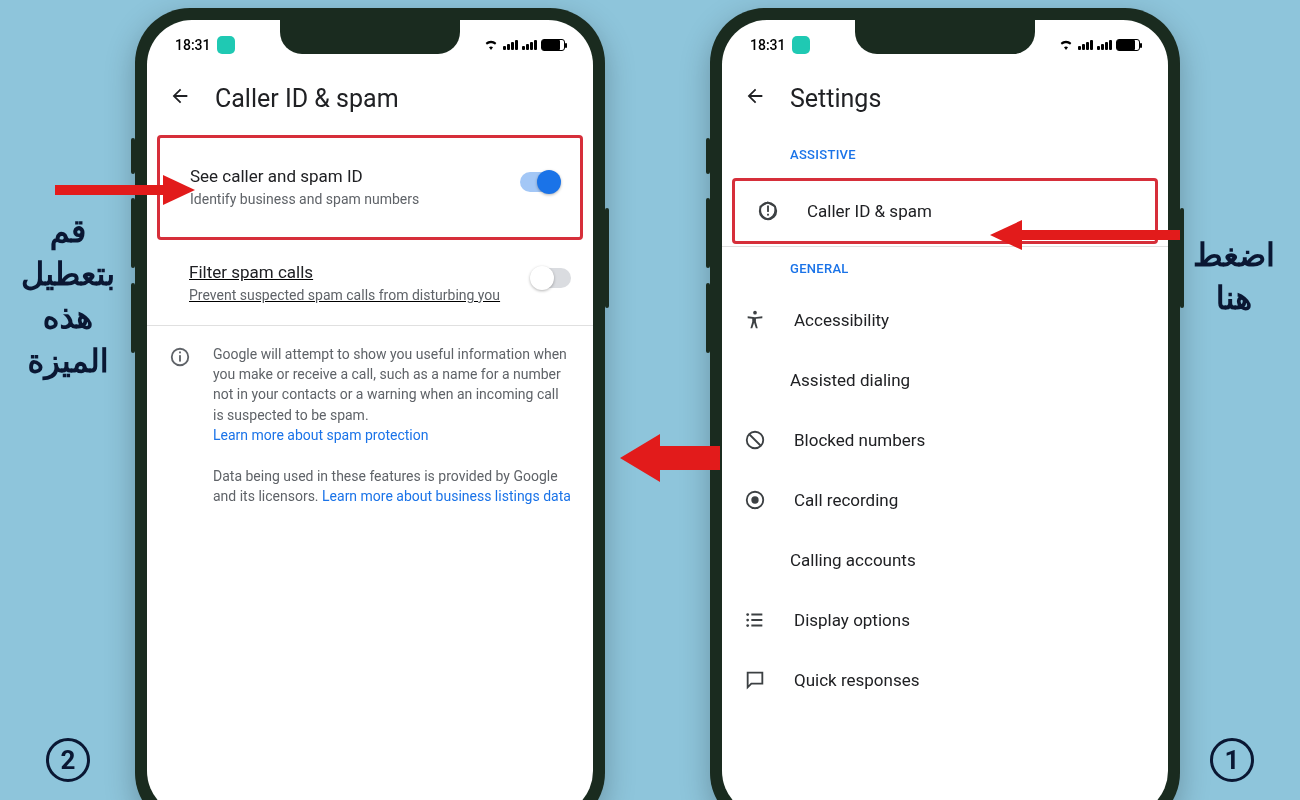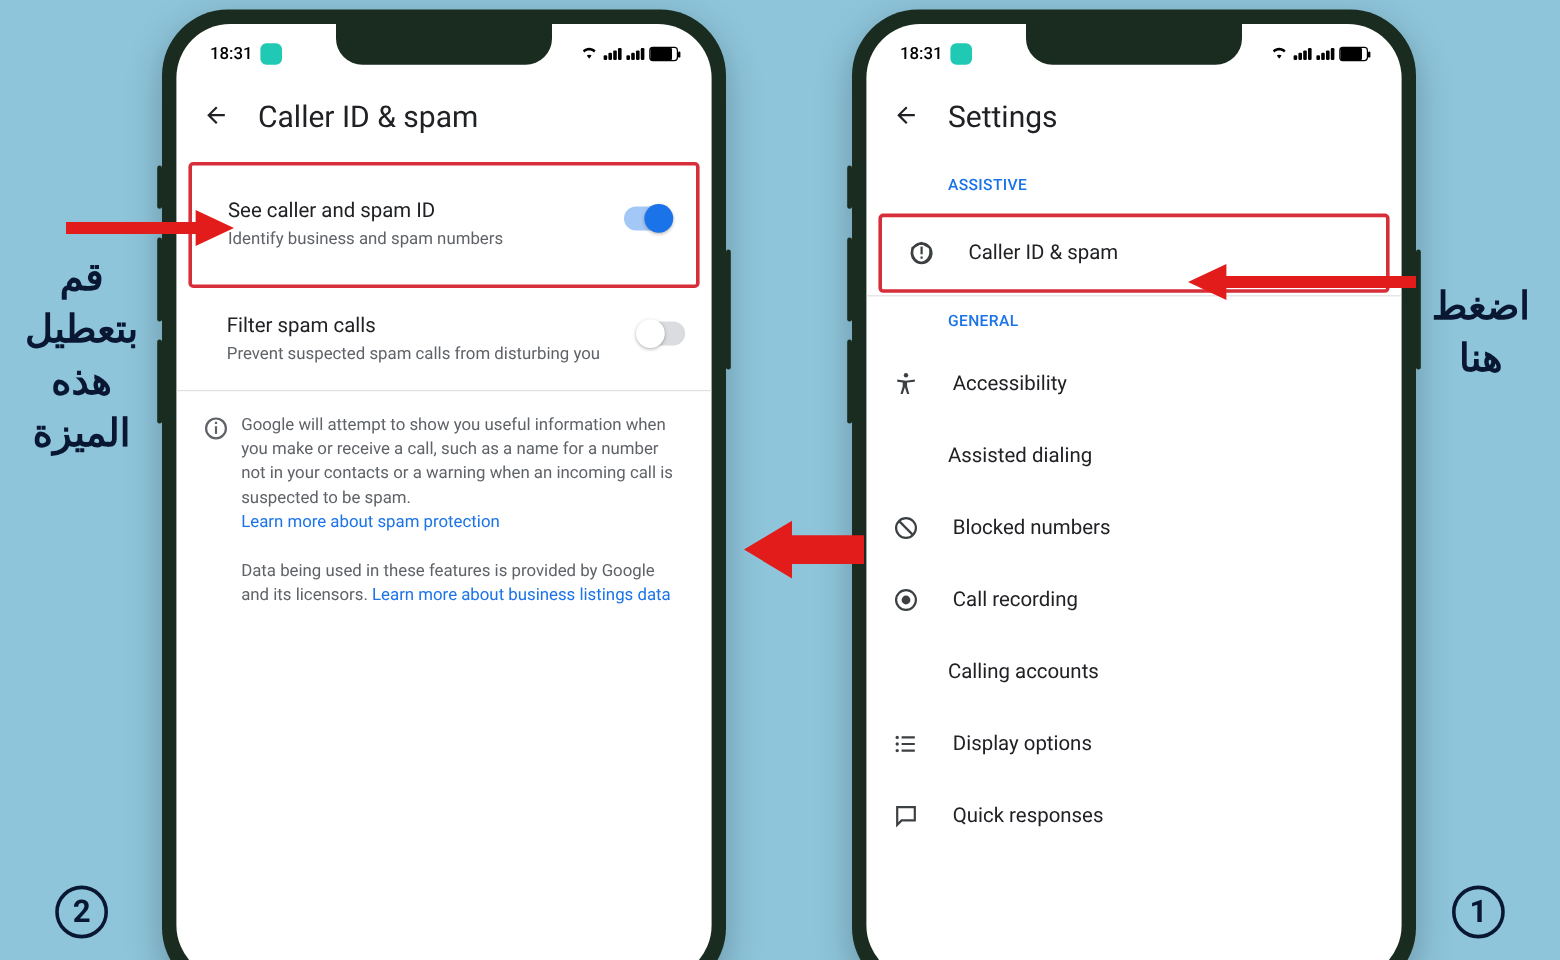--- a/index.html
+++ b/index.html
@@ -63,21 +63,21 @@
     padding: 28px 20px; gap: 14px;
   }
   .setting .text { flex: 1; }
   .setting .stitle { font-size: 17px; color: #202124; margin-bottom: 4px; }
   .setting .sdesc { font-size: 14px; color: #5f6368; line-height: 1.35; }
   .switch { width: 40px; height: 20px; border-radius: 12px; background: rgba(26,115,232,.4); position: relative; margin-top: 6px; flex-shrink:0; }
   .switch .knob { position: absolute; right: -1px; top: -2px; width: 24px; height: 24px; border-radius: 50%; background: #1a73e8; box-shadow: 0 1px 3px rgba(0,0,0,.3); }
   .switch.off { background: #dadce0; }
   .switch.off .knob { left: -1px; right: auto; background: #fff; }
 
-  .info-block { display: flex; gap: 8px; padding: 18px 22px; }
+  .info-block { display: flex; gap: 20px; padding: 18px 22px; }
   .info-block .icon { width: 24px; flex-shrink: 0; color: #5f6368; padding-top: 2px; }
   .info-text { font-size: 14px; color: #5f6368; line-height: 1.45; }
   .info-text a { color: #1a73e8; text-decoration: none; }
 
   .annotation {
     position: absolute; color: #0a1733; font-weight: 600;
     font-size: 32px; text-align: center; line-height: 1.35;
     font-family: "Tahoma", "Segoe UI", Arial, sans-serif;
     direction: rtl;
   }
@@ -149,21 +149,21 @@
         <div class="setting" style="padding-left:30px;">
           <div class="text">
             <div class="stitle">See caller and spam ID</div>
             <div class="sdesc">Identify business and spam numbers</div>
           </div>
           <div class="switch">
               <div class="knob"></div>
             </div>
         </div>
       </div>
-      <div class="setting" style="padding:20px 22px 20px 42px;">
+      <div class="setting" style="padding:20px 22px 20px 42px;text-decoration:underline;">
         <div class="text">
           <div class="stitle">Filter spam calls</div>
           <div class="sdesc">Prevent suspected spam calls from disturbing you</div>
         </div>
         <div class="switch off">
             <div class="knob"></div>
           </div>
       </div>
       <div class="divider"></div>
       <div class="info-block">

